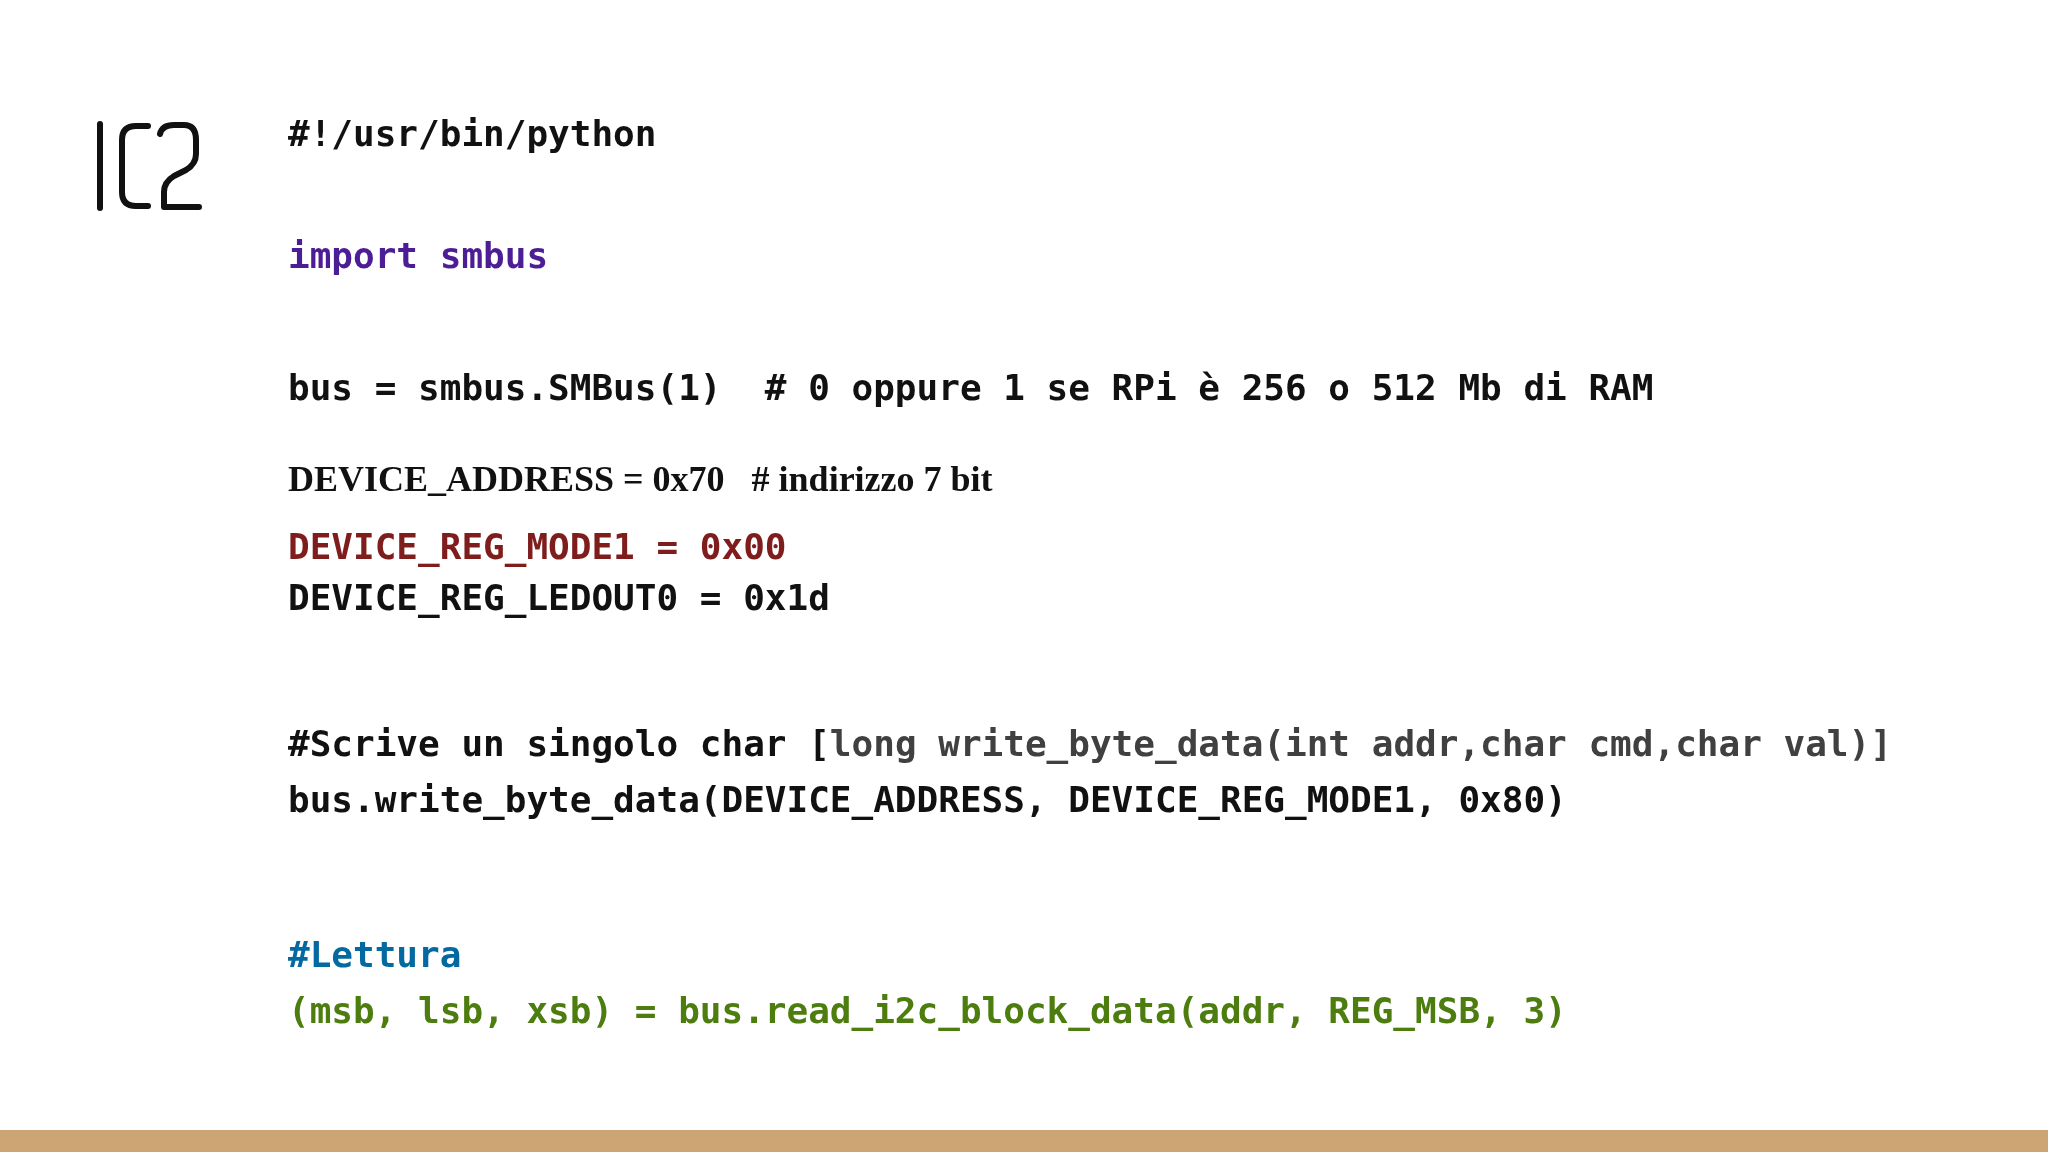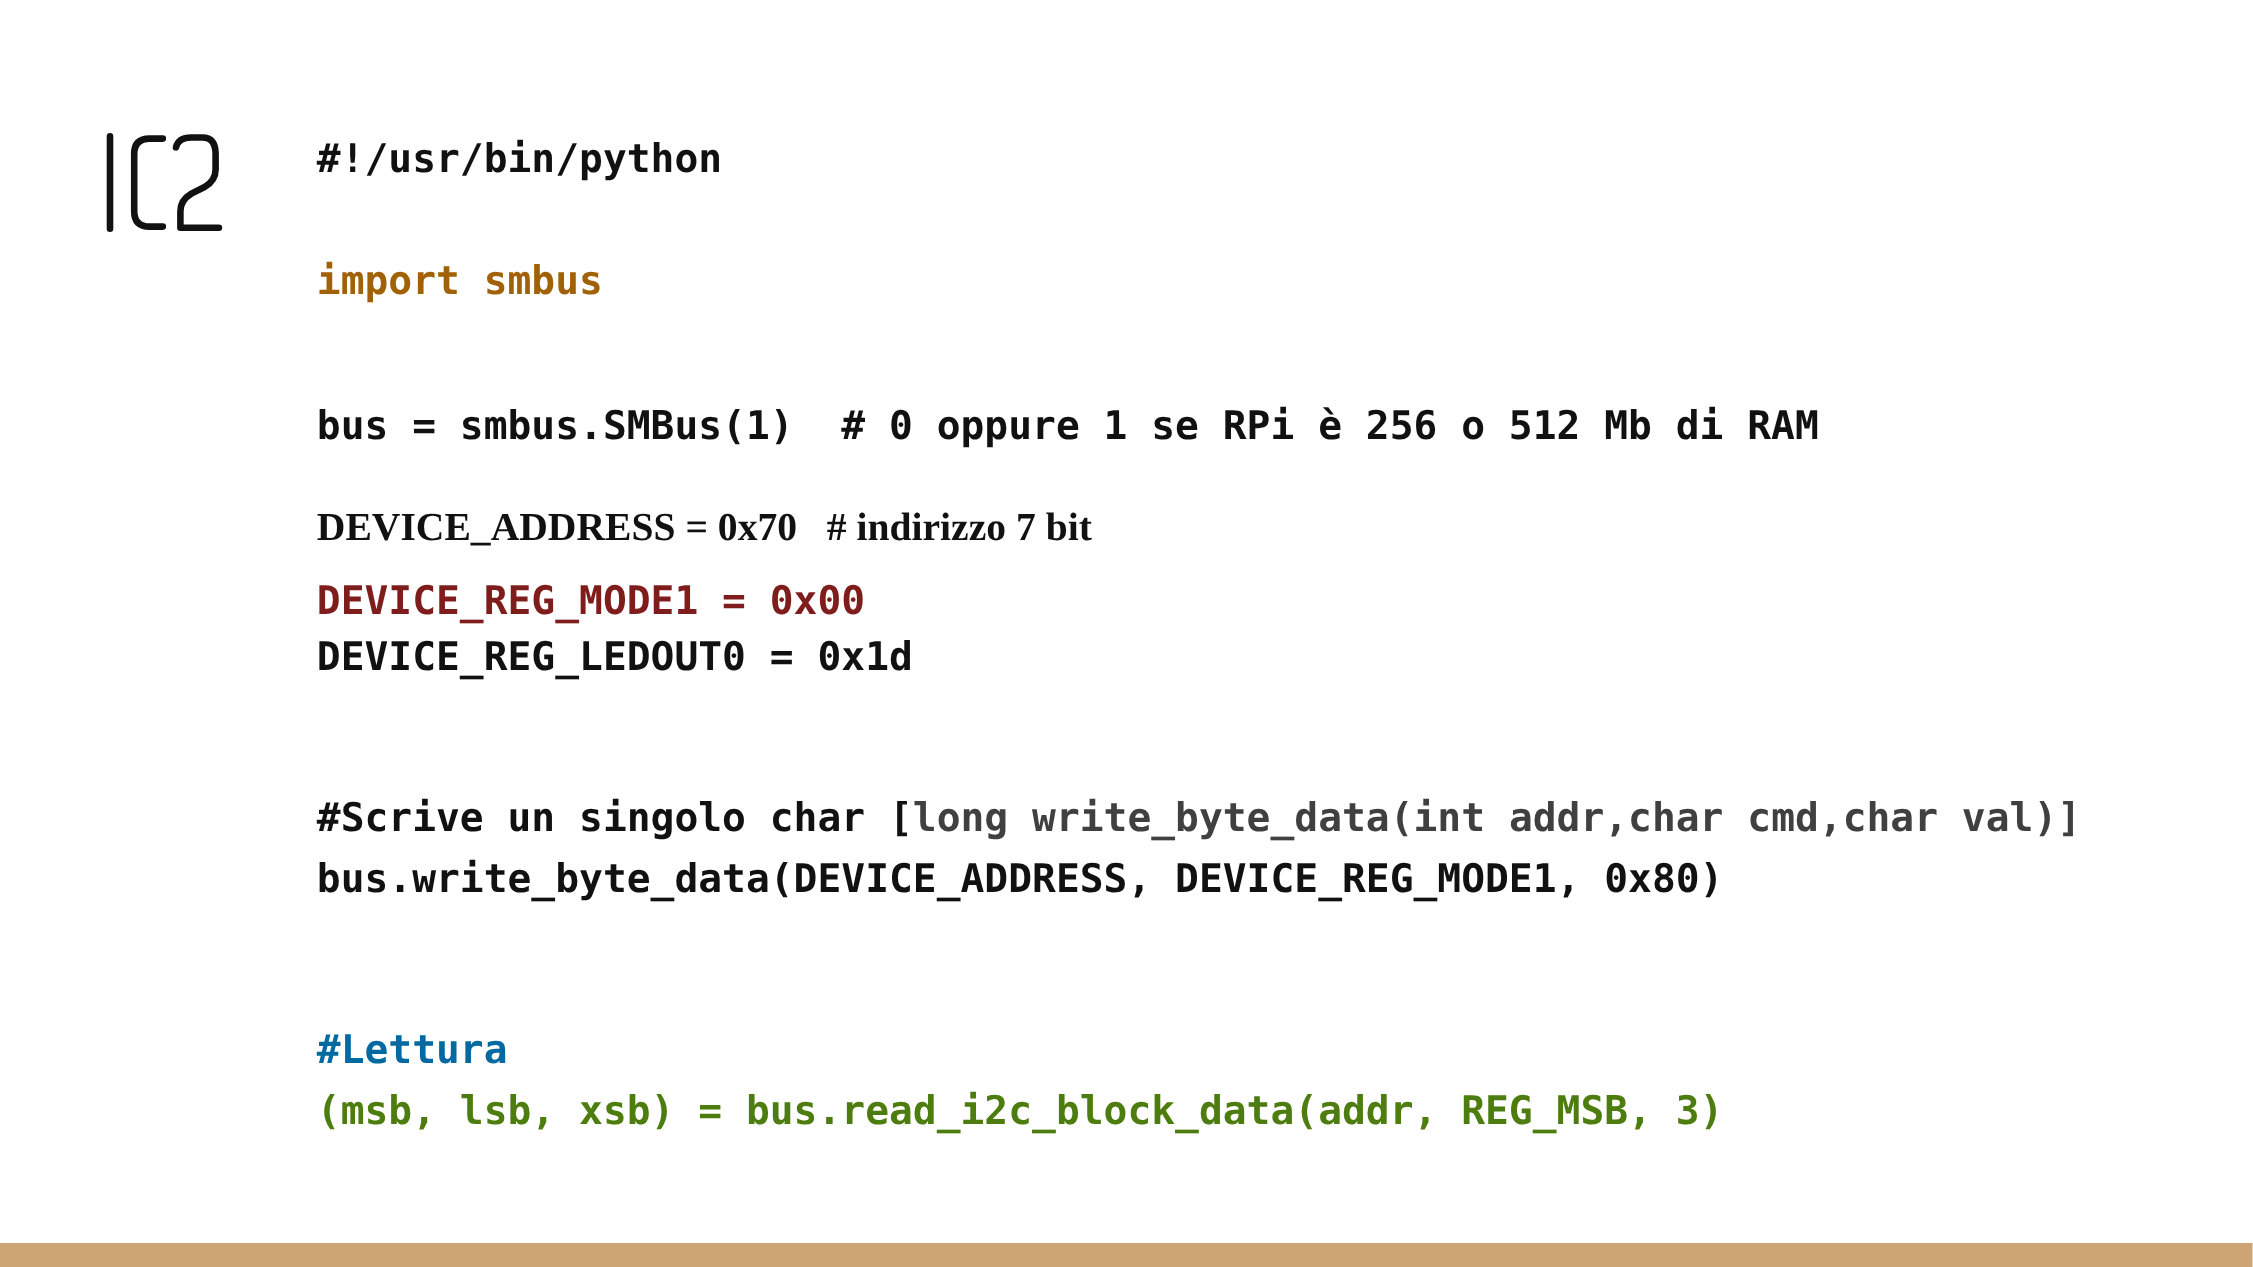--- a/index.html
+++ b/index.html
@@ -52,22 +52,22 @@
     <title>IC2</title>
 
     <line x1="4" y1="4" x2="4" y2="88" stroke="#111" stroke-width="6" stroke-linecap="round"></line>
 
     <path d="M52 6 H40 Q26 6 26 20 V72 Q26 86 40 86 H52" fill="none" stroke="#111" stroke-width="6" stroke-linecap="round"></path>
 
     <path d="M64 14 Q66 5 78 5 H88 Q100 5 100 20 V34 Q100 44 90 50 L78 56 Q68 62 68 72 V87 H103" fill="none" stroke="#111" stroke-width="6" stroke-linecap="round" stroke-linejoin="round"></path>
   </svg>
 
   <div>
-    <p class="code-line" style="top: 127px; color: rgb(17, 17, 17);">#!/usr/bin/python</p>
-    <p class="code-line" style="top: 238px; color: #a16207;">import smbus</p>
+    <p class="code-line" style="top: 116px; color: rgb(17, 17, 17);">#!/usr/bin/python</p>
+    <p class="code-line" style="top: 238px; color: #4c1d95;">import smbus</p>
     <p class="code-line" style="top: 370px; color: rgb(17, 17, 17);">bus = smbus.SMBus(1)  # 0 oppure 1 se RPi è 256 o 512 Mb di RAM</p>
     <p class="code-line" style="top: 461px; color: rgb(17, 17, 17); font-family: Liberation Serif, serif;">DEVICE_ADDRESS = 0x70   # indirizzo 7 bit</p>
     <p class="code-line" style="top: 529px; color: #7f1d1d;">DEVICE_REG_MODE1 = 0x00</p>
     <p class="code-line" style="top: 580px; color: rgb(17, 17, 17);">DEVICE_REG_LEDOUT0 = 0x1d</p>
     <p class="code-line" style="top: 726px; color: rgb(17, 17, 17);"><span>#Scrive un singolo char [</span><span class="muted" style="color: rgb(64, 64, 64);">long write_byte_data(int addr,char cmd,char val)]</span></p>
     <p class="code-line" style="top: 782px; color: rgb(17, 17, 17);">bus.write_byte_data(DEVICE_ADDRESS, DEVICE_REG_MODE1, 0x80)</p>
     <p class="code-line" style="top: 937px; color: #0369a1;">#Lettura</p>
     <p class="code-line" style="top: 993px; color: #4d7c0f;">(msb, lsb, xsb) = bus.read_i2c_block_data(addr, REG_MSB, 3)</p>
   </div>
 

